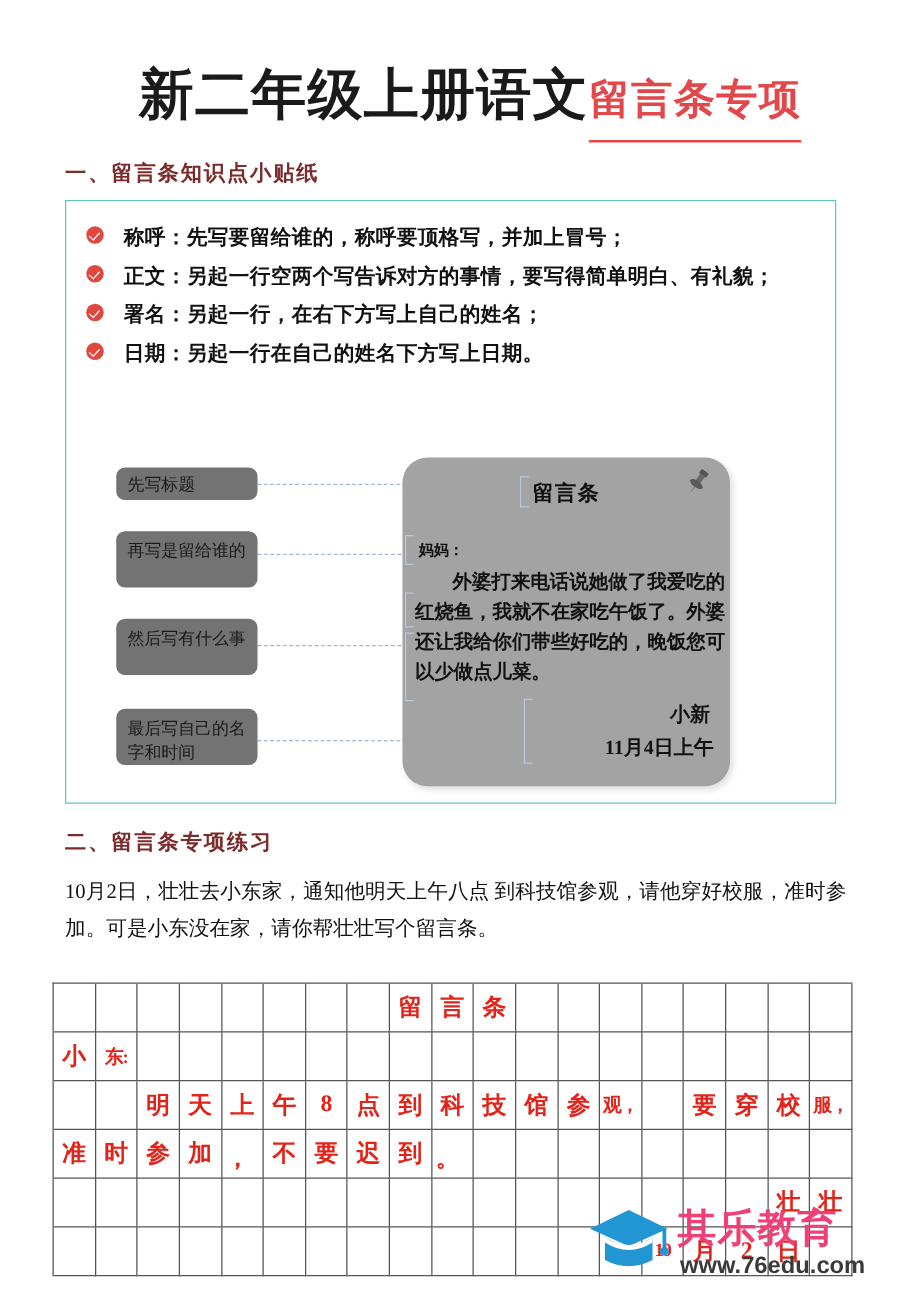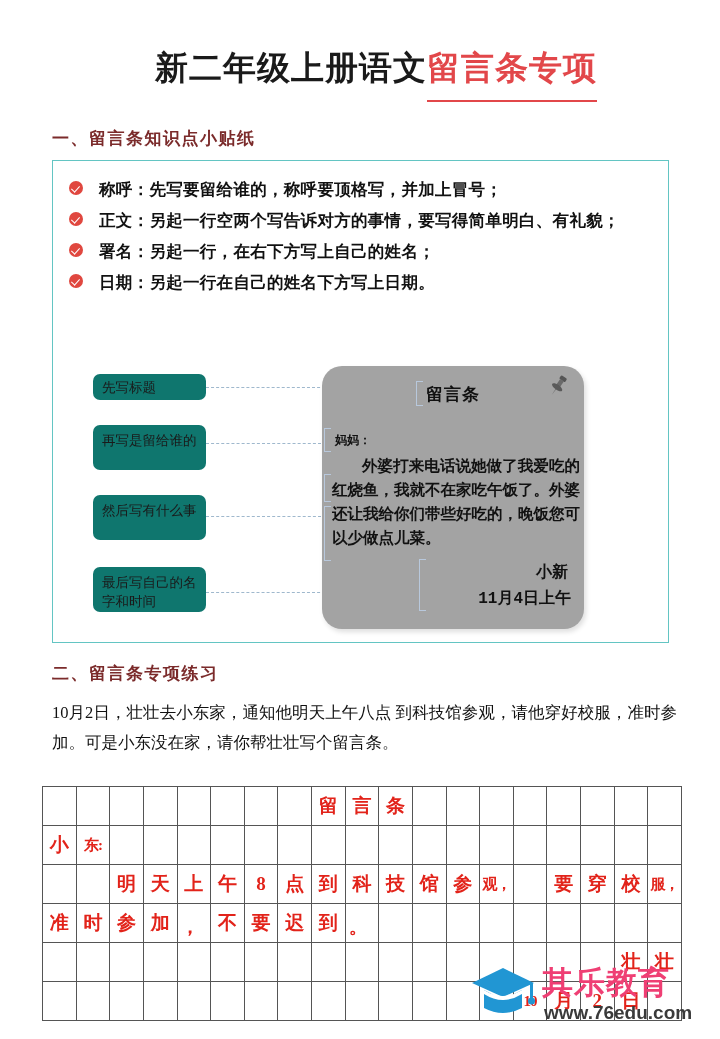--- a/index.html
+++ b/index.html
@@ -23,21 +23,21 @@
   
   .title-row {
     position: absolute;
     top: 46px;
     left: 0;
     width: 720px;
     text-align: center;
     white-space: nowrap;
   }
   .title-black {
-    font-size: 33px;
+    font-size: 44px;
     font-weight: bold;
     color: #1a1a1a;
     letter-spacing: 1px;
     font-family: "Liberation Serif", "DejaVu Serif", serif;
     margin-left: 32px;
   }
   .title-red {
     font-size: 33px;
     font-weight: bold;
     color: #e2474a;
@@ -109,21 +109,21 @@
     line-height: 29px;
     color: #111111;
     font-weight: bold;
     letter-spacing: 0.3px;
     font-family: "Liberation Serif", "DejaVu Serif", serif;
   }
 
   
   .mint-label {
     position: absolute;
-    background: #0f766e;
+    background: #737373;
     border-radius: 7px;
     font-size: 13.5px;
     line-height: 19px;
     color: #1a1a1a;
     padding: 6px 9px;
     box-sizing: border-box;
     width: 113px;
     font-family: "Liberation Serif", "DejaVu Serif", serif;
   }
   #mint1 { left: 93px; top: 374px; height: 26px; padding-top: 4px; }
@@ -201,21 +201,21 @@
     color: #111;
     font-family: "Liberation Serif", "DejaVu Serif", serif;
   }
   .note-date {
     position: absolute;
     right: 13px;
     top: 222px;
     font-size: 16px;
     font-weight: bold;
     color: #111;
-    font-family: Liberation Mono, monospace;
+    font-family: Liberation Serif, serif;
   }
   .brk {
     position: absolute;
     border: 1.3px solid #b8c8dc;
     border-right: none;
     width: 7px;
     box-sizing: border-box;
   }
   #brk1 { left: 94px; top: 15px; height: 25px; }
   #brk2 { left: 2px; top: 62px; height: 24px; }

